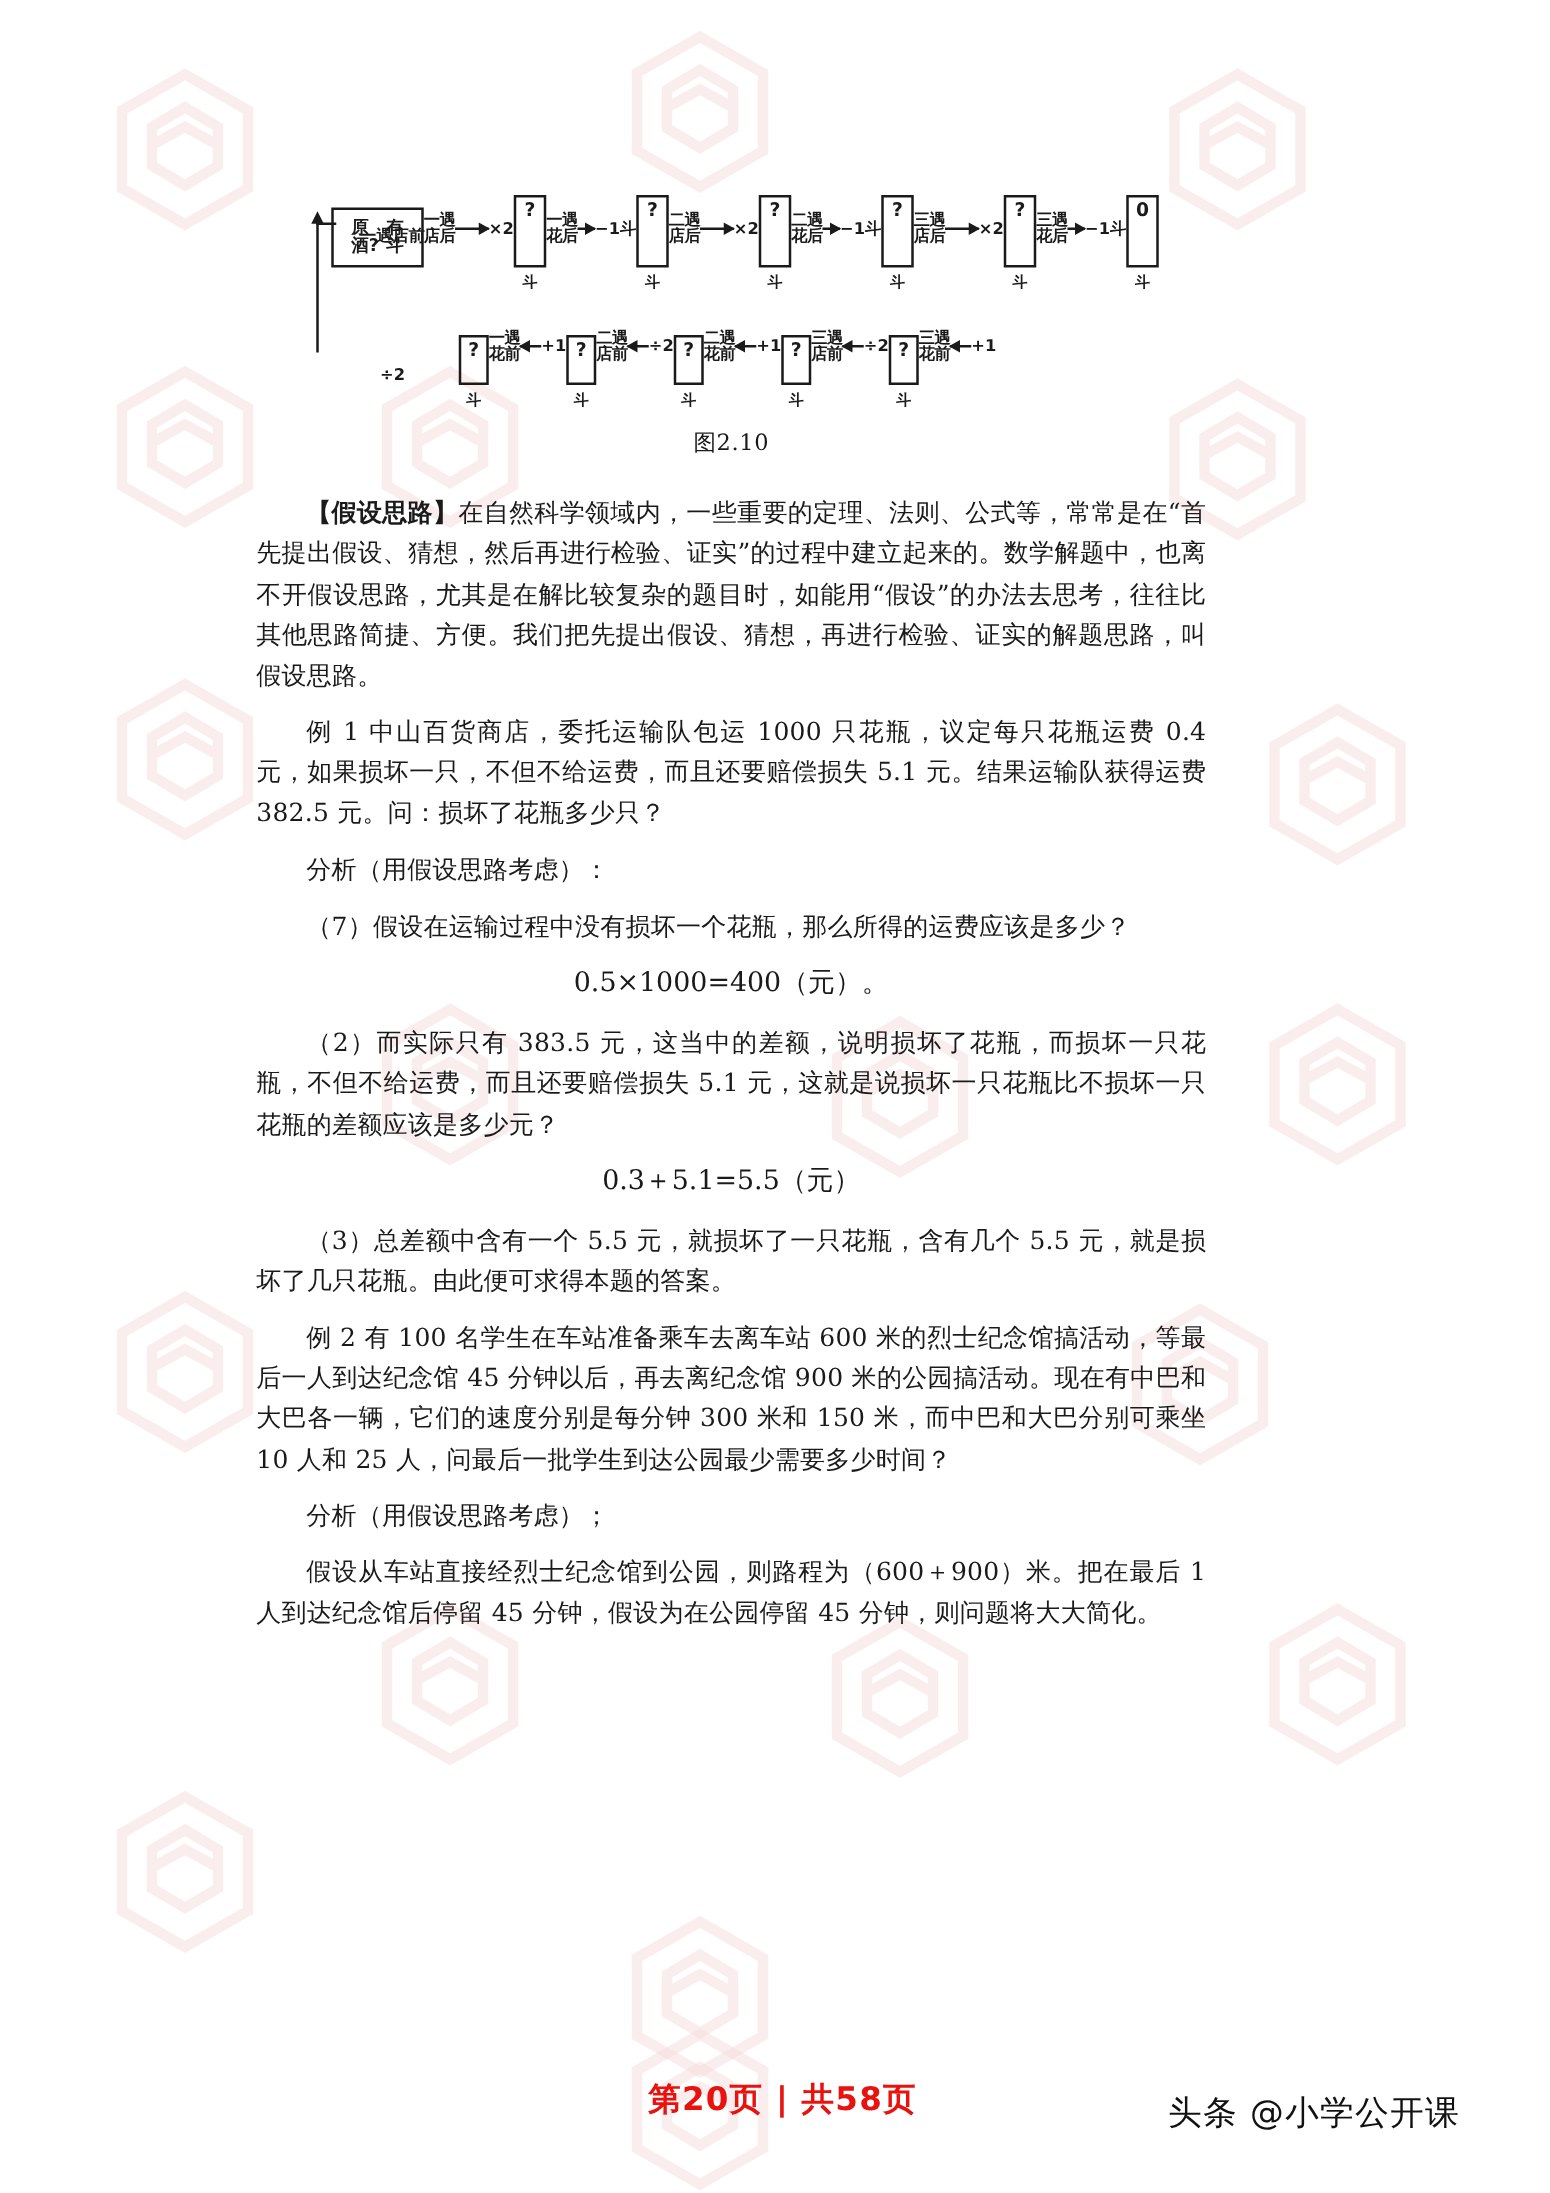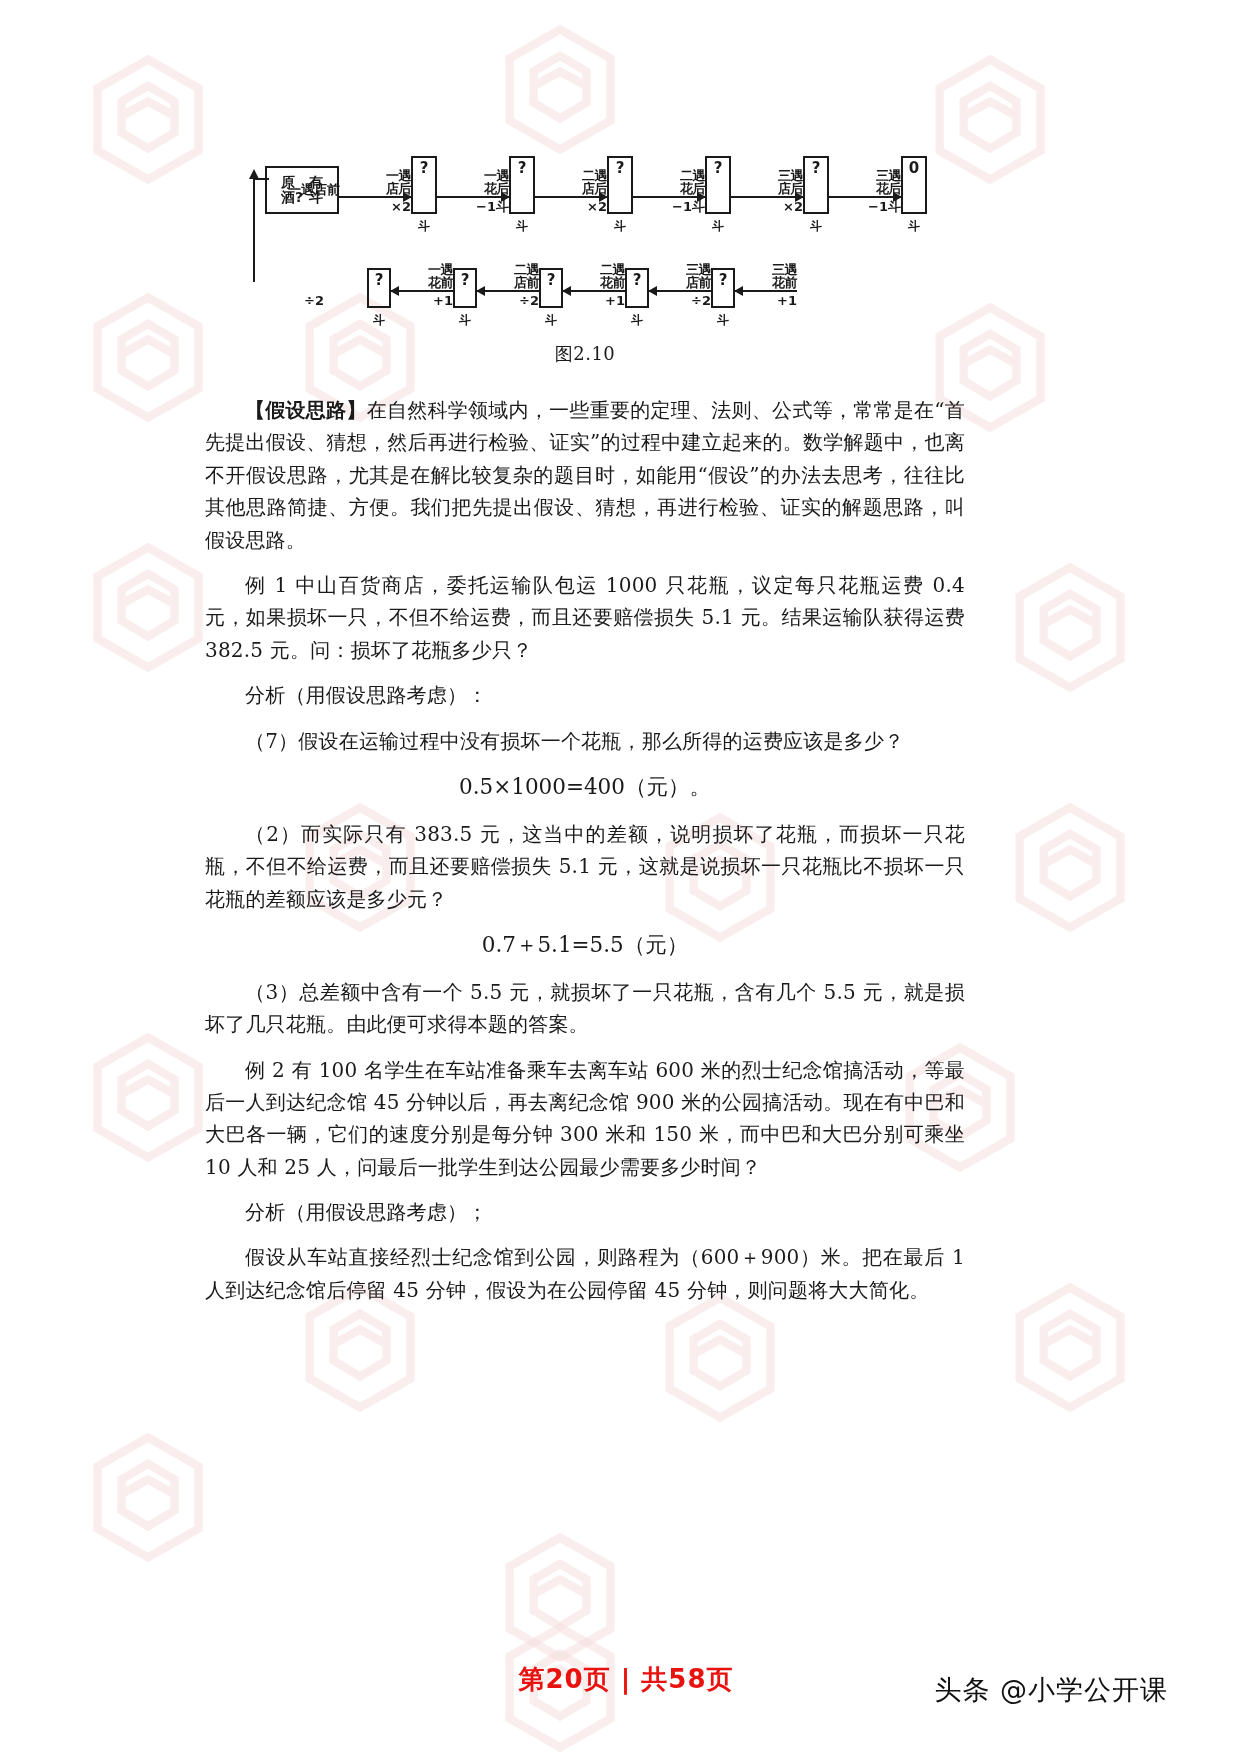--- a/index.html
+++ b/index.html
@@ -129,22 +129,21 @@
     height: 40px;
   }
 
   
   .arrow {
     position: relative;
     width: 72px;
     height: 62px;
     flex: none;
     display: flex;
-    flex-direction: column;
-    align-items: flex-end;
+    align-items: center;
     justify-content: flex-end;
   }
   .arrow.short { width: 62px; }
   .arrow .lbl-top {
     font-family: "DejaVu Sans", "Liberation Sans", sans-serif;
     font-size: 13px;
     font-weight: bold;
     line-height: 1.02;
     text-align: center;
     white-space: nowrap;
@@ -641,21 +640,21 @@
     <p class="body indent">例 1 中山百货商店，委托运输队包运 1000 只花瓶，议定每只花瓶运费 0.4 元，如果损坏一只，不但不给运费，而且还要赔偿损失 5.1 元。结果运输队获得运费 382.5 元。问：损坏了花瓶多少只？</p>
 
     <p class="body indent">分析（用假设思路考虑）：</p>
 
     <p class="body indent">（7）假设在运输过程中没有损坏一个花瓶，那么所得的运费应该是多少？</p>
 
     <p class="center">0.5×1000=400（元）。</p>
 
     <p class="body indent">（2）而实际只有 383.5 元，这当中的差额，说明损坏了花瓶，而损坏一只花瓶，不但不给运费，而且还要赔偿损失 5.1 元，这就是说损坏一只花瓶比不损坏一只花瓶的差额应该是多少元？</p>
 
-    <p class="center">0.7＋5.1=5.5（元）</p>
+    <p class="center">0.3＋5.1=5.5（元）</p>
 
     <p class="body indent">（3）总差额中含有一个 5.5 元，就损坏了一只花瓶，含有几个 5.5 元，就是损坏了几只花瓶。由此便可求得本题的答案。</p>
 
     <p class="body indent">例 2 有 100 名学生在车站准备乘车去离车站 600 米的烈士纪念馆搞活动，等最后一人到达纪念馆 45 分钟以后，再去离纪念馆 900 米的公园搞活动。现在有中巴和大巴各一辆，它们的速度分别是每分钟 300 米和 150 米，而中巴和大巴分别可乘坐 10 人和 25 人，问最后一批学生到达公园最少需要多少时间？</p>
 
     <p class="body indent">分析（用假设思路考虑）；</p>
 
     <p class="body indent">假设从车站直接经烈士纪念馆到公园，则路程为（600＋900）米。把在最后 1 人到达纪念馆后停留 45 分钟，假设为在公园停留 45 分钟，则问题将大大简化。</p>
 
   </div>

